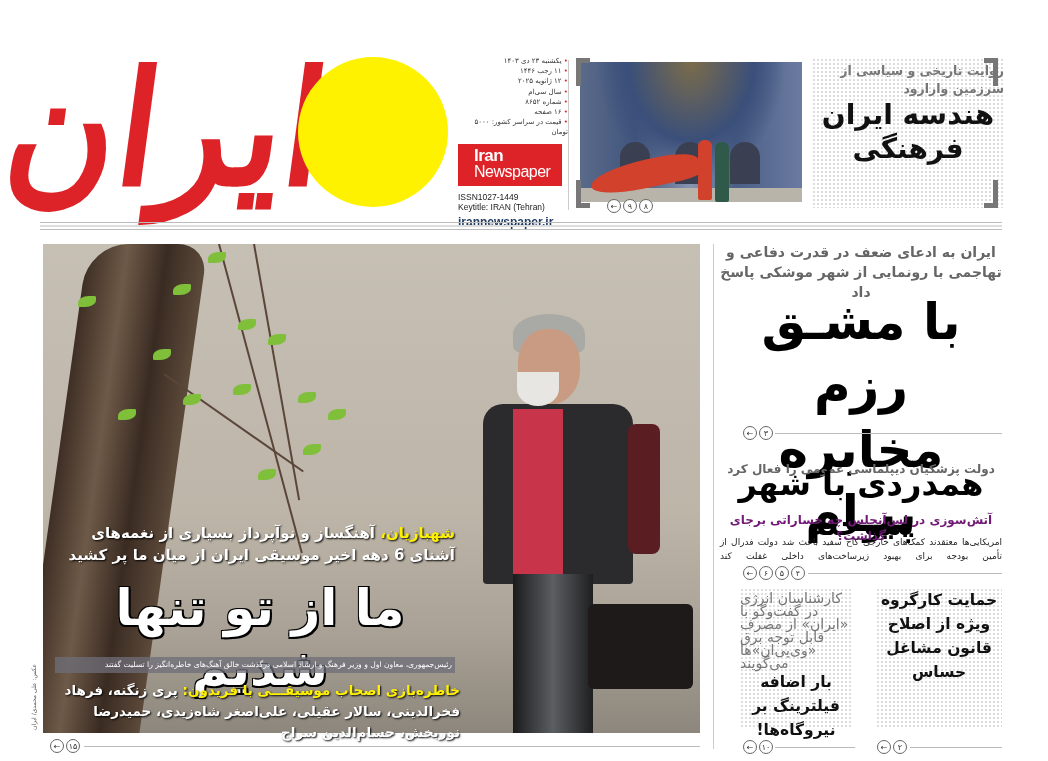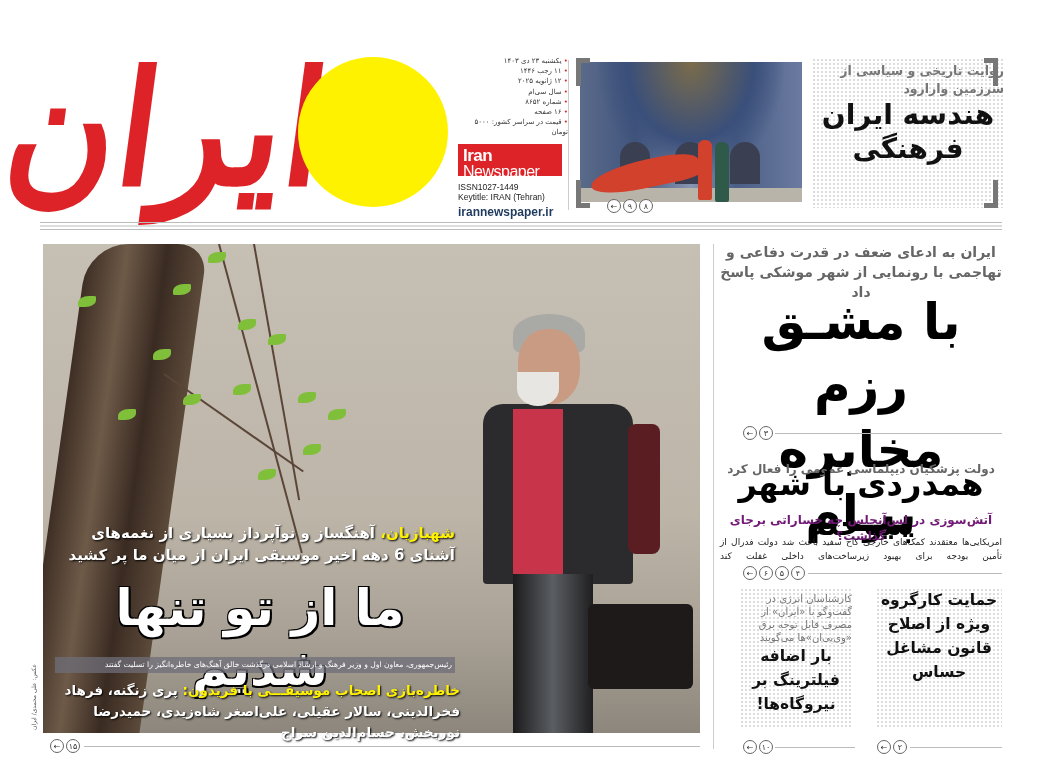--- a/index.html
+++ b/index.html
@@ -8,21 +8,21 @@
 
   
   .logo { position: absolute; left: 42px; top: 48px; width: 250px; height: 160px; }
   .logo-text { position: absolute; left: 0; top: 0; width: 250px; height: 160px; display:flex; align-items:center; justify-content:center;
     font-family: "DejaVu Serif", serif; font-size: 150px; font-weight: bold; color: #de2328; line-height: 1; direction: rtl; letter-spacing: -6px; transform: scaleY(1.05) skewX(-8deg); }
   .sun { position: absolute; left: 298px; top: 57px; width: 150px; height: 150px; border-radius: 50%; background: #fff200; }
 
   .meta { position: absolute; left: 458px; top: 56px; width: 110px; }
   .meta ul { list-style: none; direction: rtl; font-size: 7px; color: #333; line-height: 10.2px; text-align: right; }
   .meta li::before { content: "• "; color: #de2328; }
-  .brand { margin-top: 6px; width: 104px; height: 32px; background: #de2328; color: #fff; padding: 4px 5px; font-family: "Liberation Sans", sans-serif; line-height: 16px; }
+  .brand { margin-top: 6px; width: 104px; height: 42px; background: #de2328; color: #fff; padding: 4px 16px; font-family: "Liberation Sans", sans-serif; line-height: 16px; }
   .brand b { display:block; font-size: 17px; font-weight: bold; letter-spacing: -0.5px; }
   .brand span { display:block; font-size: 16px; letter-spacing: -0.5px; }
   .issn { margin-top: 6px; font-family: "Liberation Sans", sans-serif; font-size: 8.5px; color: #222; line-height: 10px; }
   .site { margin-top: 3px; font-family: "Liberation Sans", sans-serif; font-size: 12px; font-weight: bold; color: #1f3a5f; }
   .vline { position: absolute; left: 568px; top: 60px; width: 1px; height: 150px; background: #ccc; }
 
   .top-photo { position: absolute; left: 580px; top: 62px; width: 222px; height: 140px; overflow: hidden;
     background:
       radial-gradient(ellipse at 50% 0%, #7b6c4a 0%, #3a4f7a 40%, transparent 60%),
       linear-gradient(90deg, #5a6a8a 0%, #41557d 25%, #8895b0 50%, #4a5f86 70%, #6b7aa0 100%); }
@@ -70,21 +70,21 @@
   
   .rc-kicker { position: absolute; left: 720px; top: 242px; width: 282px; direction: rtl; text-align: center; font-size: 14px; font-weight: bold; color: #666; line-height: 20px; }
   .rc-head { position: absolute; left: 720px; top: 290px; width: 282px; direction: rtl; text-align: center; font-size: 50px; font-weight: bold; color: #000; line-height: 64px; letter-spacing: -2px; }
   .s2-kicker { position: absolute; left: 720px; top: 448px; width: 282px; direction: rtl; text-align: center; font-size: 12px; font-weight: bold; color: #666; line-height: 16px; margin-top: 13px; }
   .s2-head { position: absolute; left: 720px; top: 464px; width: 282px; direction: rtl; text-align: center; font-size: 32px; font-weight: bold; color: #000; line-height: 40px; letter-spacing: -1px; }
   .s2-sub { position: absolute; left: 720px; top: 512px; width: 282px; direction: rtl; text-align: center; font-size: 12px; font-weight: bold; color: #701a75; line-height: 16px; }
   .s2-body { position: absolute; left: 720px; top: 535px; width: 282px; direction: rtl; text-align: justify; text-align-last: justify; font-size: 9px; color: #222; line-height: 14px; }
 
   .box-small { position: absolute; top: 588px; width: 112px; height: 140px;
     background-image: radial-gradient(#ddd 0.8px, transparent 0.8px); background-size: 4px 4px; }
-  .box-small .k { direction: rtl; text-align: right; font-size: 10px; color: #777; line-height: 13px; padding-top: 4px; }
+  .box-small .k { direction: rtl; text-align: left; font-size: 14px; color: #777; line-height: 13px; padding-top: 4px; }
   .box-small .h { direction: rtl; text-align: center; font-size: 15.5px; font-weight: bold; color: #111; line-height: 24px; }
 
   .ref-line { position: absolute; height: 1px; background: #bbb; }
   .ref { position: absolute; }
 </style>
 </head>
 <body>
 
 <div class="logo">
   <div class="logo-text">ایران</div>

